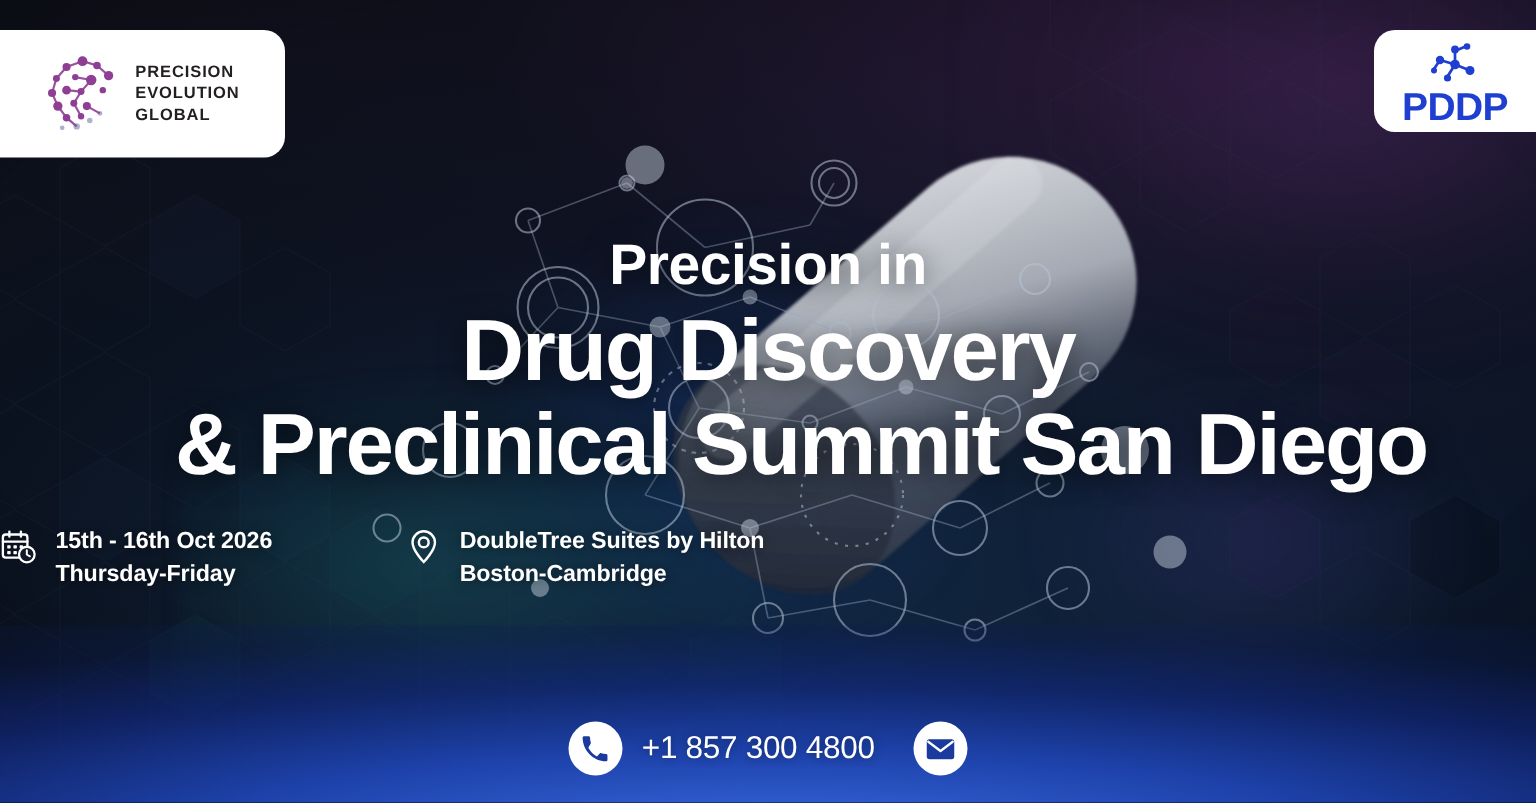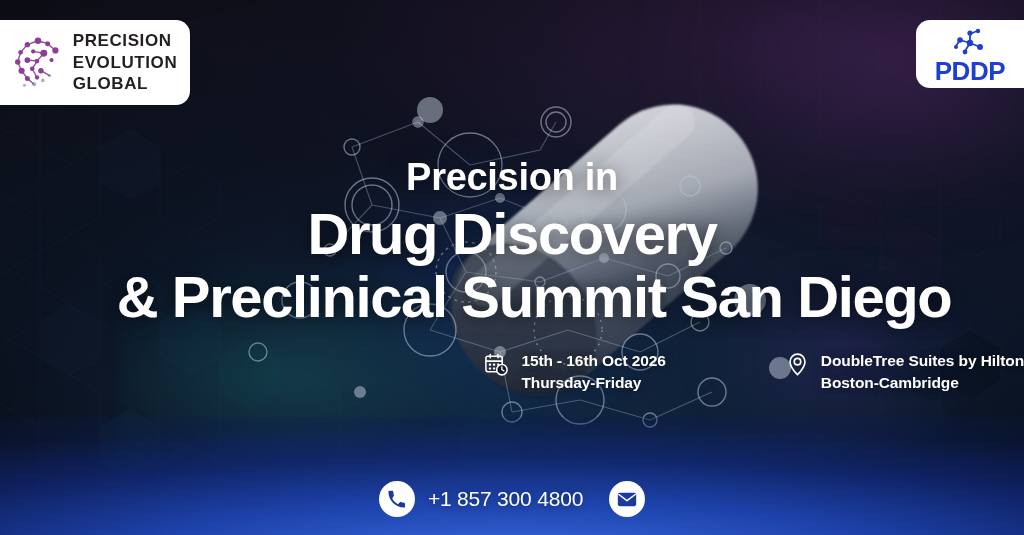--- a/index.html
+++ b/index.html
@@ -61,21 +61,21 @@
     position:absolute; left:0; top:20px;
     width:190px; height:85px;
     background:#ffffff;
     border-radius:0 14px 14px 0;
     display:flex; align-items:center; justify-content:center;
     gap:6px; padding:6px 10px 6px 6px;
     z-index:8;
   }
   .peg-mark{ width:58px; height:58px; flex:0 0 58px; }
   .peg-text{
-    font-size:17px; font-weight:700; color:#231f20;
+    font-size:11px; font-weight:700; color:#231f20;
     line-height:1.28; letter-spacing:.6px; text-align:left;
   }
 
   .logo-right{
     position:absolute; right:0; top:20px;
     width:108px; height:68px;
     background:#ffffff;
     border-radius:14px 0 0 14px;
     display:flex; flex-direction:column; align-items:center; justify-content:center;
     gap:1px; padding:6px 6px 4px;
@@ -102,21 +102,21 @@
     letter-spacing:-1.4px; line-height:1.12; margin-top:4px;
   }
   .title-2{
     font-size:58px; font-weight:800; color:#ffffff;
     letter-spacing:-1.4px; line-height:1.12; margin-top:-2px;padding-left:44px;
   }
 
   
   .meta{
     position:absolute; top:350px; left:0; right:0;
-    display:flex; justify-content:flex-end; gap:120px;
+    display:flex; justify-content:flex-start; gap:90px;
     z-index:6;
   }
   .meta-item{ display:flex; align-items:flex-start; gap:12px; }
   .meta-icon{ flex:0 0 auto; margin-top:2px; }
   .meta-text{
     color:#ffffff; font-size:15.5px; font-weight:700;
     line-height:1.42; letter-spacing:-0.1px;
     text-shadow:0 1px 8px rgba(0,0,0,.5);
   }
 

